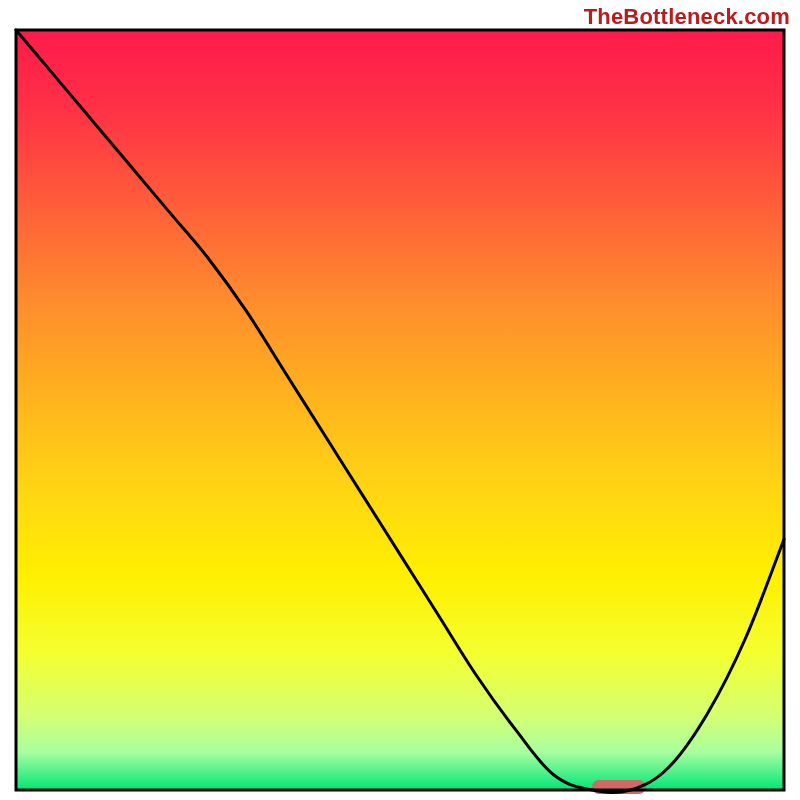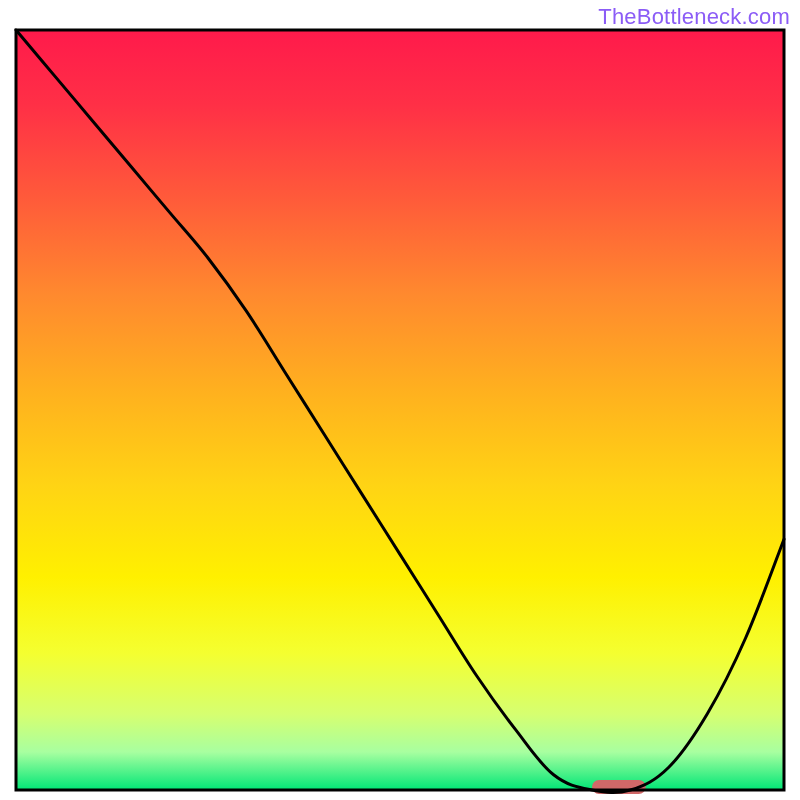--- a/index.html
+++ b/index.html
@@ -13,22 +13,22 @@
   .container {
     position: relative;
     width: 800px;
     height: 800px;
   }
   .watermark {
     position: absolute;
     top: 4px;
     right: 10px;
     font-size: 22px;
-    font-weight: 400;
-    color: #8b5cf6;
+    font-weight: 700;
+    color: #b91c1c;
     letter-spacing: 0.2px;
   }
   svg {
     display: block;
   }
 </style>
 </head>
 <body>
 
 <div class="container">

